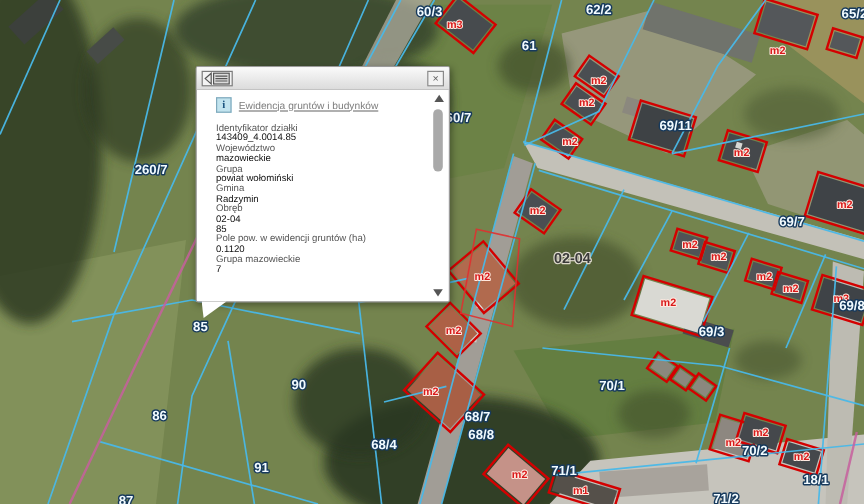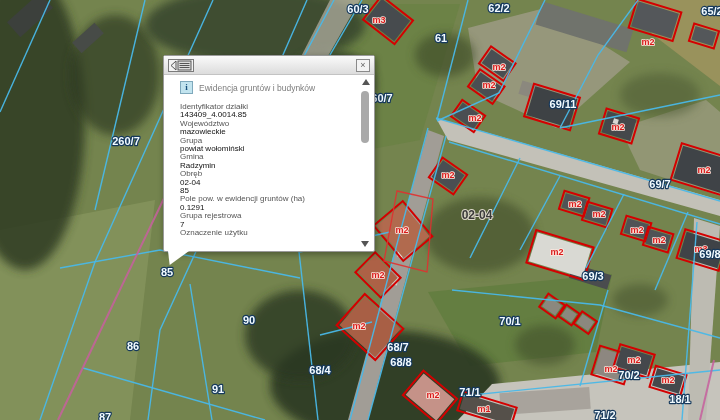--- a/index.html
+++ b/index.html
@@ -17,21 +17,21 @@
          justify-content:space-between;padding:0 4px;}
   .hdr-btn{width:26px;height:13px;border:1px solid #7a7a7a;background:#f3f3f3;
          display:flex;align-items:center;justify-content:center;cursor:pointer;}
   .close-btn{width:14px;height:13px;border:1px solid #8a8a8a;background:#f3f3f3;
          color:#666;font-size:9px;line-height:11px;text-align:center;cursor:pointer;}
   .popup-body{position:relative;padding:6px 22px 0 16px;}
   .title-row{display:flex;align-items:center;gap:6px;margin-bottom:9px;}
   .info-ico{width:13px;height:13px;background:#c2e4ef;border:1px solid #7fa9bc;
          color:#19527e;font-weight:bold;font-size:9px;line-height:11px;
          text-align:center;font-family:"Liberation Serif",serif;}
-  .popup-title{font-size:8.5px;color:#7d7d7d;}
+  .popup-title{font-size:8.5px;color:#7d7d7d;text-decoration:underline;}
   .fld{font-size:8px;line-height:8.4px;color:#555;white-space:nowrap;}
   .val{font-size:8px;line-height:8.4px;color:#111;font-weight:normal;white-space:nowrap;}
   .scrollbar{position:absolute;top:23px;right:3px;width:11px;height:168px;}
   .arr-up{width:0;height:0;margin:0 auto;border-left:4px solid transparent;
          border-right:4px solid transparent;border-bottom:6px solid #555;cursor:pointer;}
   .arr-dn{width:0;height:0;margin:0 auto;position:absolute;bottom:0;left:1px;
          border-left:4px solid transparent;border-right:4px solid transparent;
          border-top:6px solid #555;cursor:pointer;}
   .thumb{position:absolute;top:12px;left:1px;width:8px;height:52px;
          background:#a9a9a9;border-radius:4px;cursor:pointer;}
@@ -346,24 +346,23 @@
       <div class="fld">Województwo</div>
       <div class="val">mazowieckie</div>
       <div class="fld">Grupa</div>
       <div class="val">powiat wołomiński</div>
       <div class="fld">Gmina</div>
       <div class="val">Radzymin</div>
       <div class="fld">Obręb</div>
       <div class="val">02-04</div>
       <div class="val">85</div>
       <div class="fld">Pole pow. w ewidencji gruntów (ha)</div>
-      <div class="val">0.1291</div>
-      <div class="fld">Grupa rejestrowa</div>
+      <div class="val">0.1120</div>
+      <div class="fld">Grupa mazowieckie</div>
       <div class="val">7</div>
-      <div class="fld">Oznaczenie użytku</div>
     </div>
   </div>
 
   <div class="scrollbar">
     <div class="arr-up"></div>
     <div class="thumb"></div>
     <div class="arr-dn"></div>
   </div>
 
   <div class="tail"></div>

